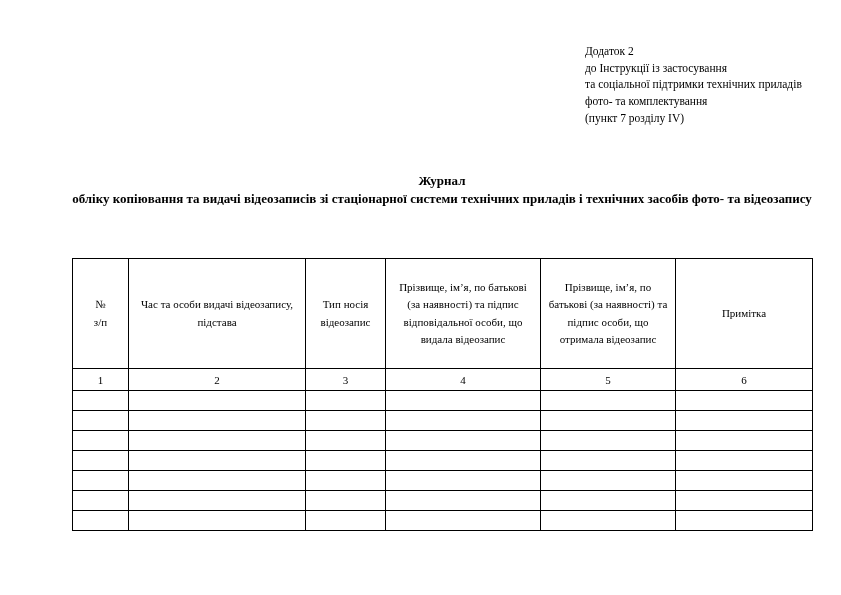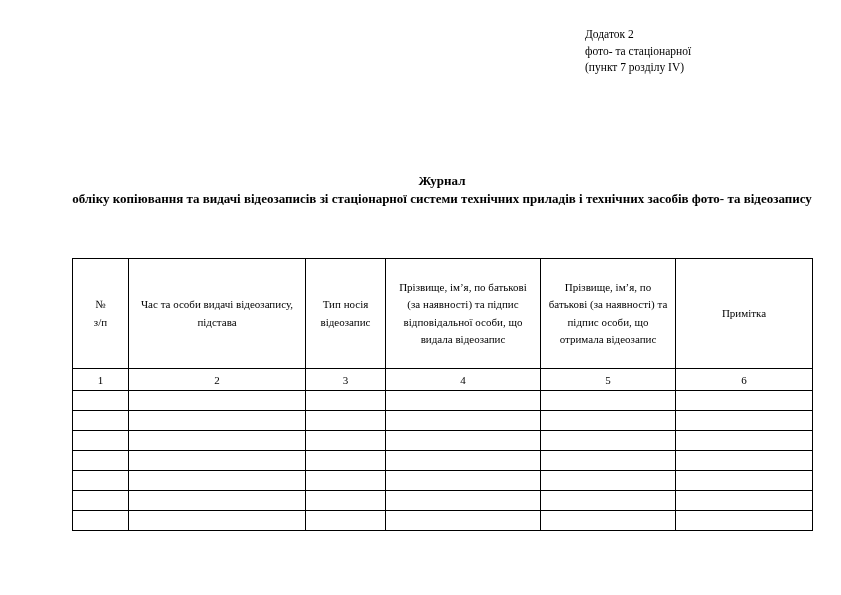--- a/index.html
+++ b/index.html
@@ -11,21 +11,21 @@
   .page {
     position: relative;
     width: 841px;
     height: 595px;
     background: #ffffff;
     overflow: hidden;
   }
   .annex {
     position: absolute;
     left: 585px;
-    top: 26px;
+    top: 43px;
     width: 250px;
     font-size: 11.5px;
     line-height: 1.45;
     text-align: left;
   }
   .title {
     position: absolute;
     left: 72px;
     top: 172px;
     width: 740px;
@@ -57,21 +57,23 @@
   .num-row td { height: 22px; }
   .empty-row td { height: 20px; }
 </style>
 </head>
 <body>
 
 <div class="page">
 
   <div class="annex">
     <div>Додаток 2</div>
-    <div>фото- та стаціонарної</div>
+    <div>до Інструкції із застосування</div>
+    <div>та соціальної підтримки технічних приладів</div>
+    <div>фото- та комплектування</div>
     <div>(пункт 7 розділу IV)</div>
   </div>
 
   <div class="title">
     <div>Журнал</div>
     <div>обліку копіювання та видачі відеозаписів зі стаціонарної системи технічних приладів і технічних засобів фото- та відеозапису</div>
   </div>
 
   <table class="journal">
     <colgroup>

